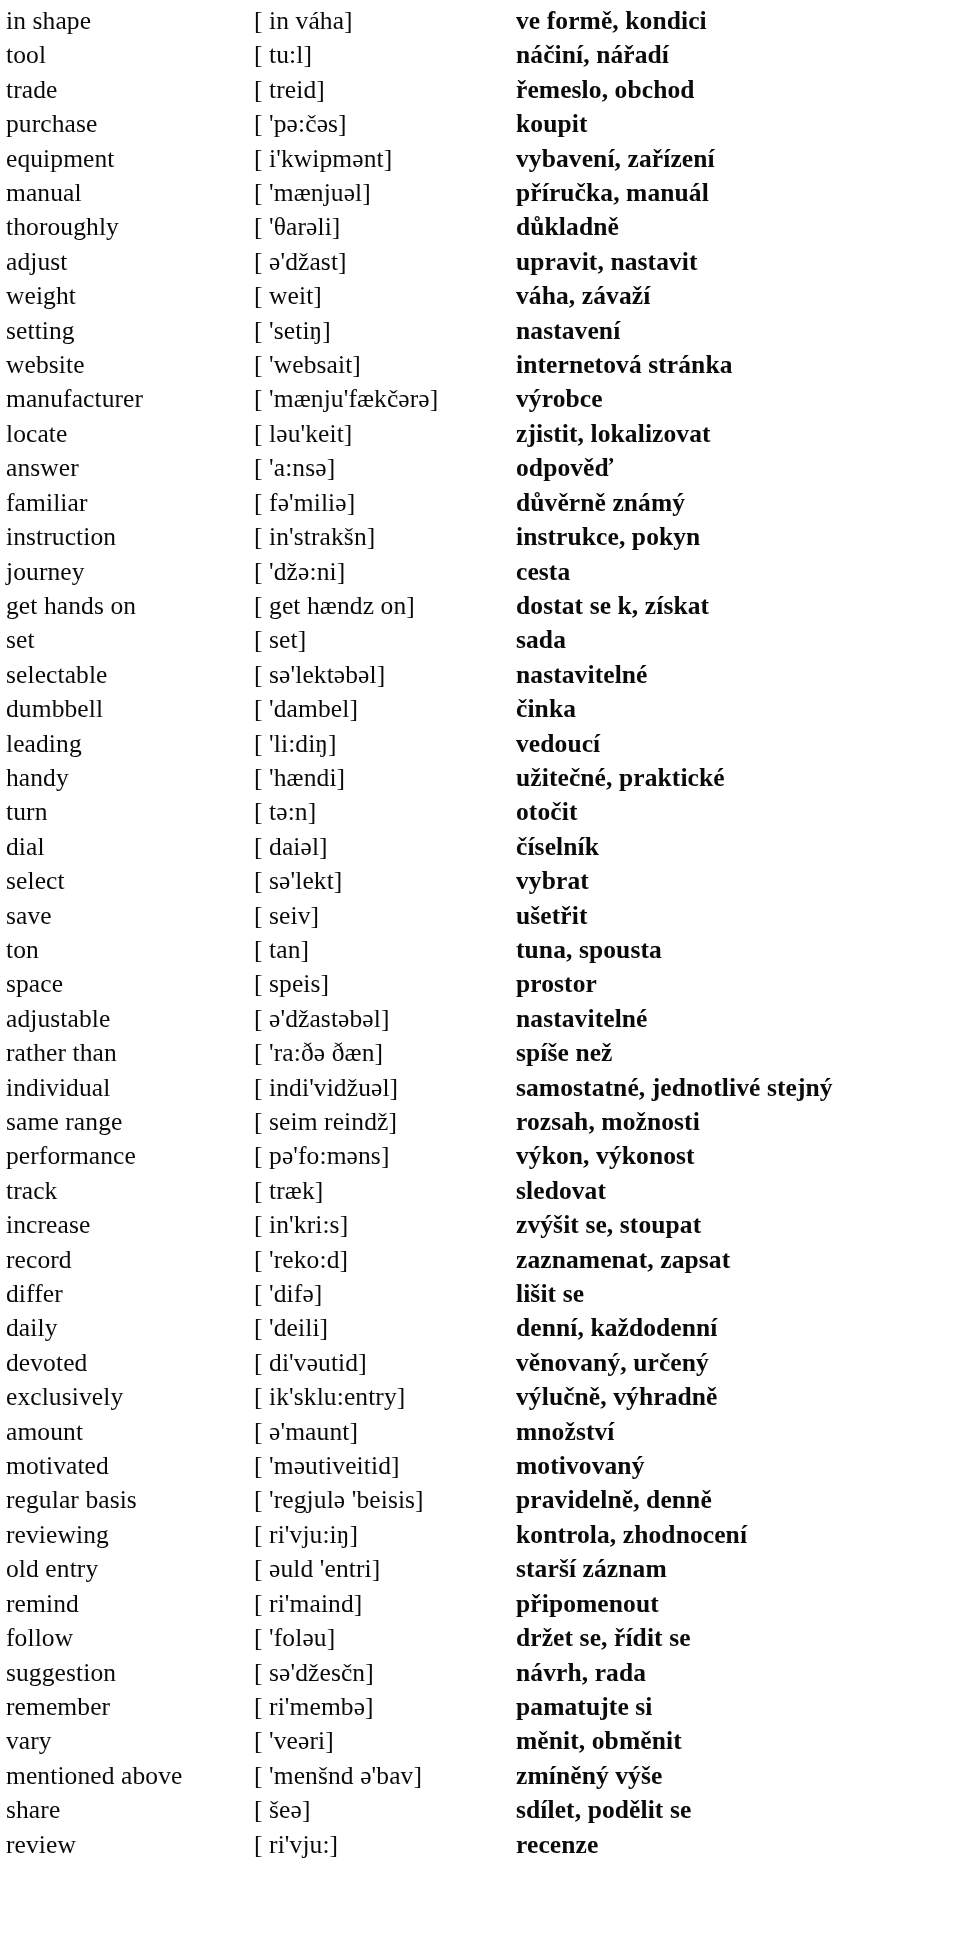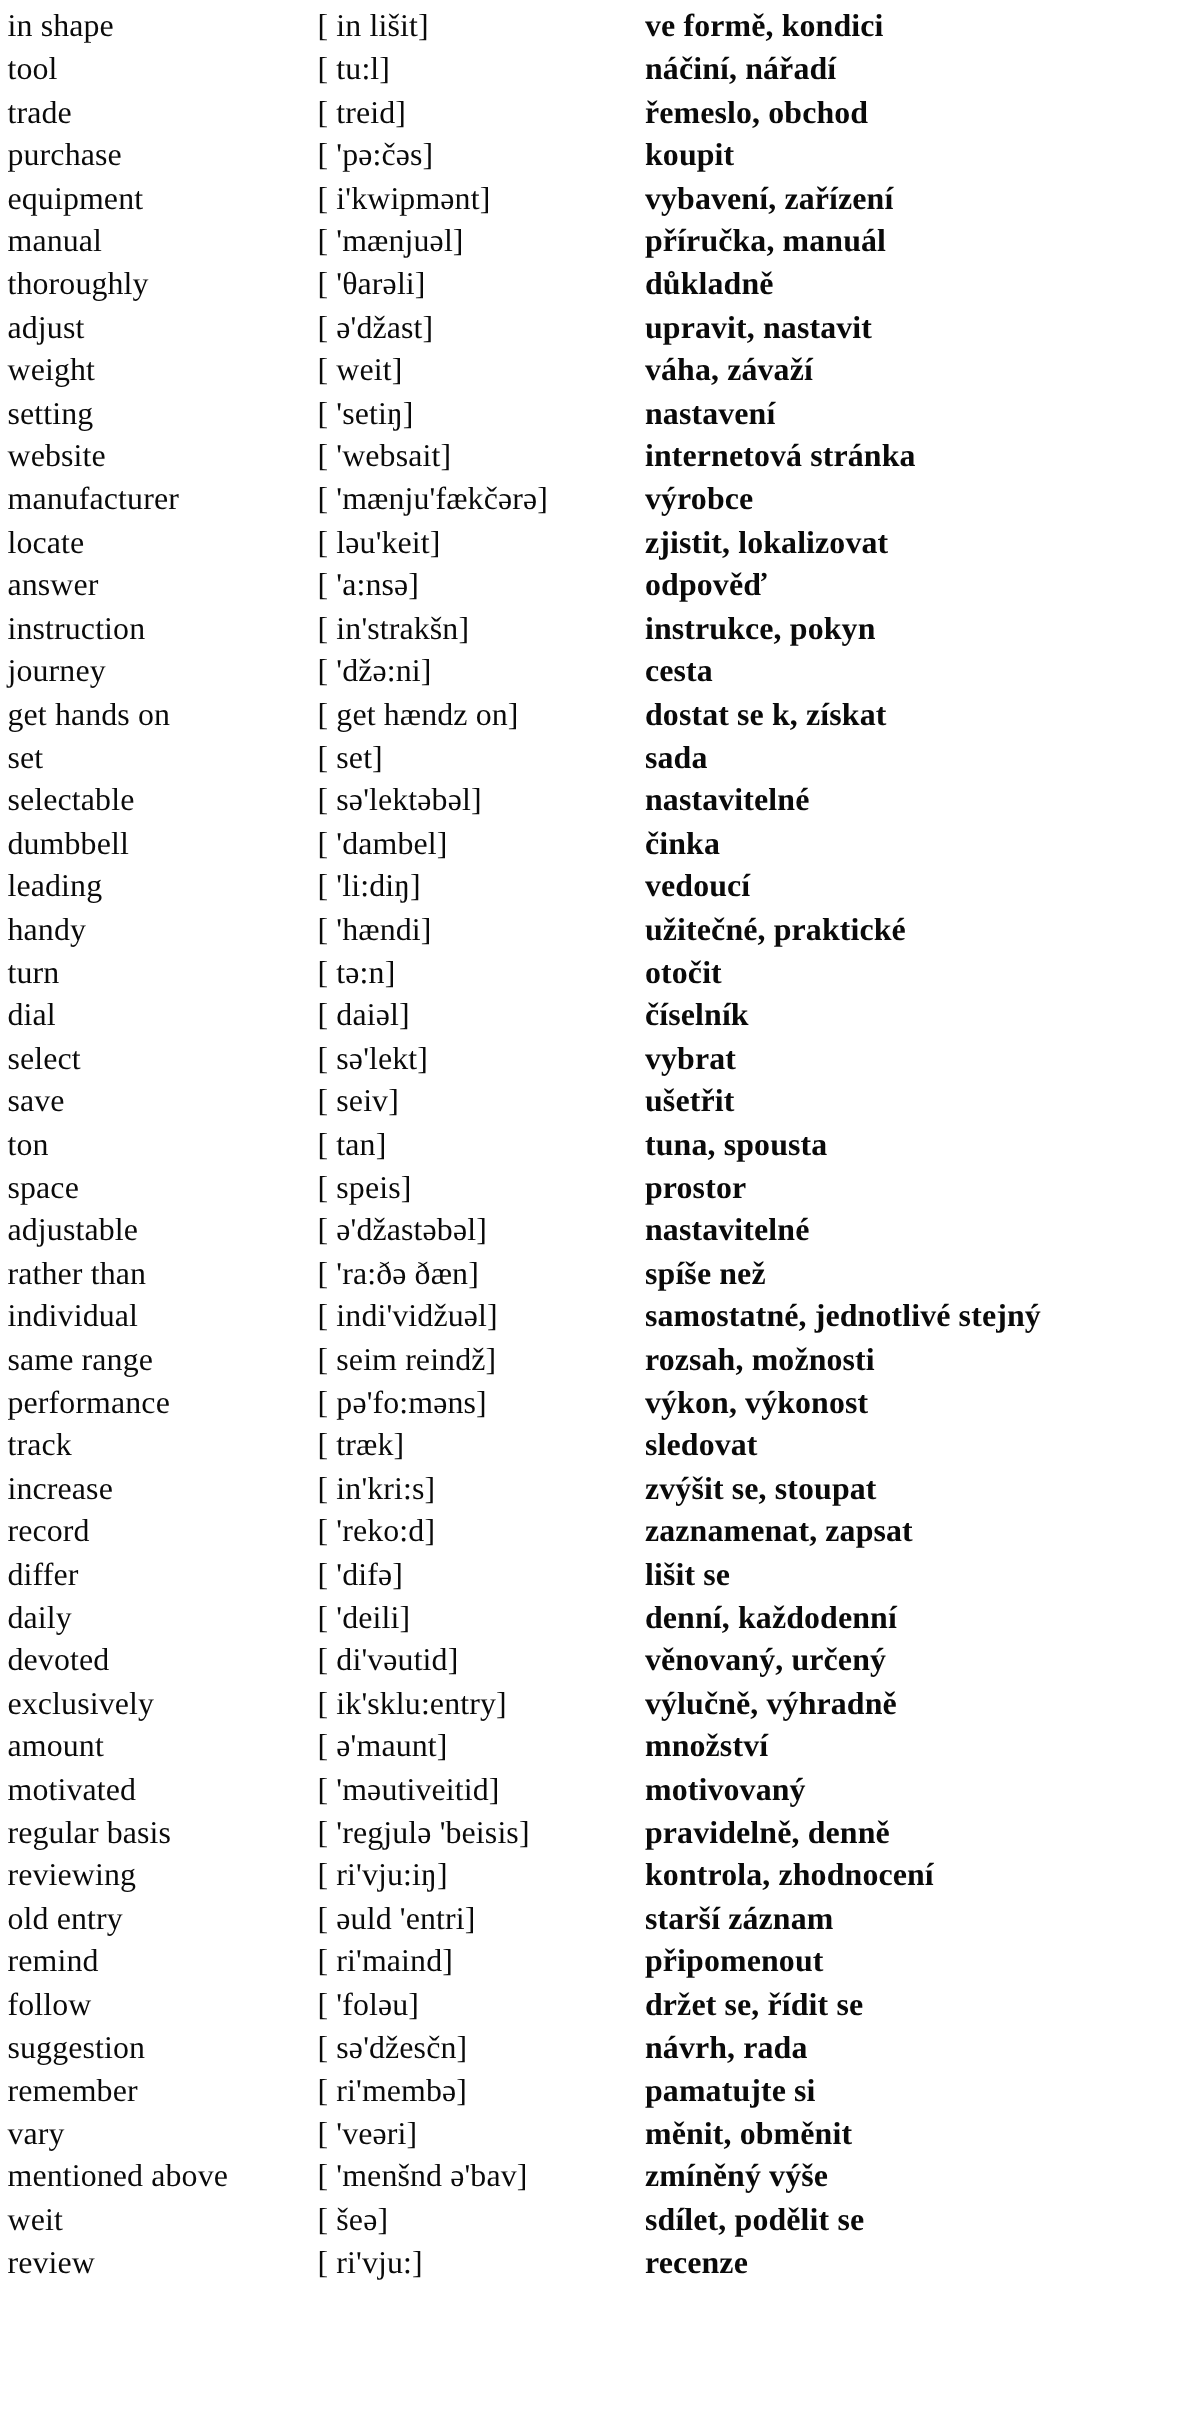--- a/index.html
+++ b/index.html
@@ -47,21 +47,21 @@
 <div id="vocab-sheet">
   <table class="vocab-table">
     <colgroup>
       <col class="c-term">
       <col class="c-phonetic">
       <col class="c-translation">
     </colgroup>
     <tbody id="vocab-body">
         <tr>
           <td class="term">in shape</td>
-          <td class="phonetic">[ in lišit]</td>
+          <td class="phonetic">[ in váha]</td>
           <td class="translation">ve formě, kondici</td>
         </tr>
         <tr>
           <td class="term">tool</td>
           <td class="phonetic">[ tu:l]</td>
           <td class="translation">náčiní, nářadí</td>
         </tr>
         <tr>
           <td class="term">trade</td>
           <td class="phonetic">[ treid]</td>
@@ -116,20 +116,25 @@
           <td class="term">locate</td>
           <td class="phonetic">[ ləu'keit]</td>
           <td class="translation">zjistit, lokalizovat</td>
         </tr>
         <tr>
           <td class="term">answer</td>
           <td class="phonetic">[ 'a:nsə]</td>
           <td class="translation">odpověď</td>
         </tr>
         <tr>
+          <td class="term">familiar</td>
+          <td class="phonetic">[ fə'miliə]</td>
+          <td class="translation">důvěrně známý</td>
+        </tr>
+        <tr>
           <td class="term">instruction</td>
           <td class="phonetic">[ in'strakšn]</td>
           <td class="translation">instrukce, pokyn</td>
         </tr>
         <tr>
           <td class="term">journey</td>
           <td class="phonetic">[ 'džə:ni]</td>
           <td class="translation">cesta</td>
         </tr>
         <tr>
@@ -301,21 +306,21 @@
           <td class="term">vary</td>
           <td class="phonetic">[ 'veəri]</td>
           <td class="translation">měnit, obměnit</td>
         </tr>
         <tr>
           <td class="term">mentioned above</td>
           <td class="phonetic">[ 'menšnd ə'bav]</td>
           <td class="translation">zmíněný výše</td>
         </tr>
         <tr>
-          <td class="term">weit</td>
+          <td class="term">share</td>
           <td class="phonetic">[ šeə]</td>
           <td class="translation">sdílet, podělit se</td>
         </tr>
         <tr>
           <td class="term">review</td>
           <td class="phonetic">[ ri'vju:]</td>
           <td class="translation">recenze</td>
         </tr>
       </tbody>
   </table>

